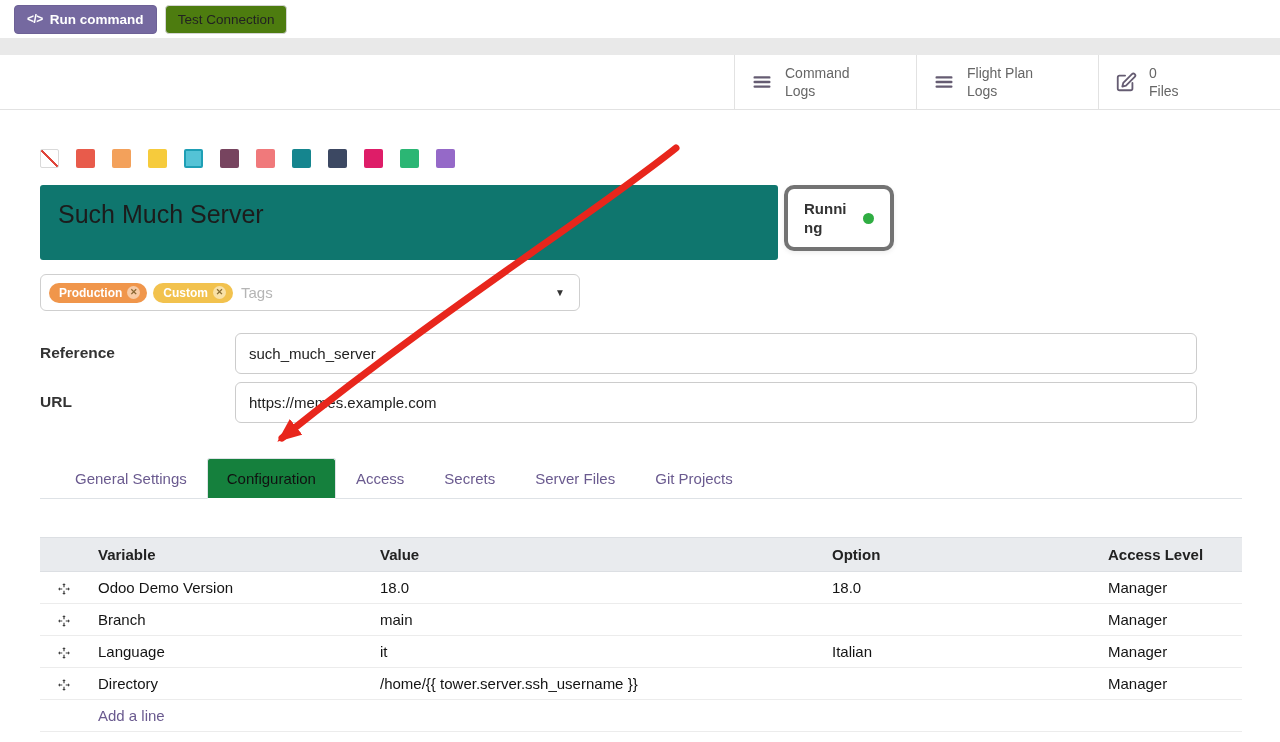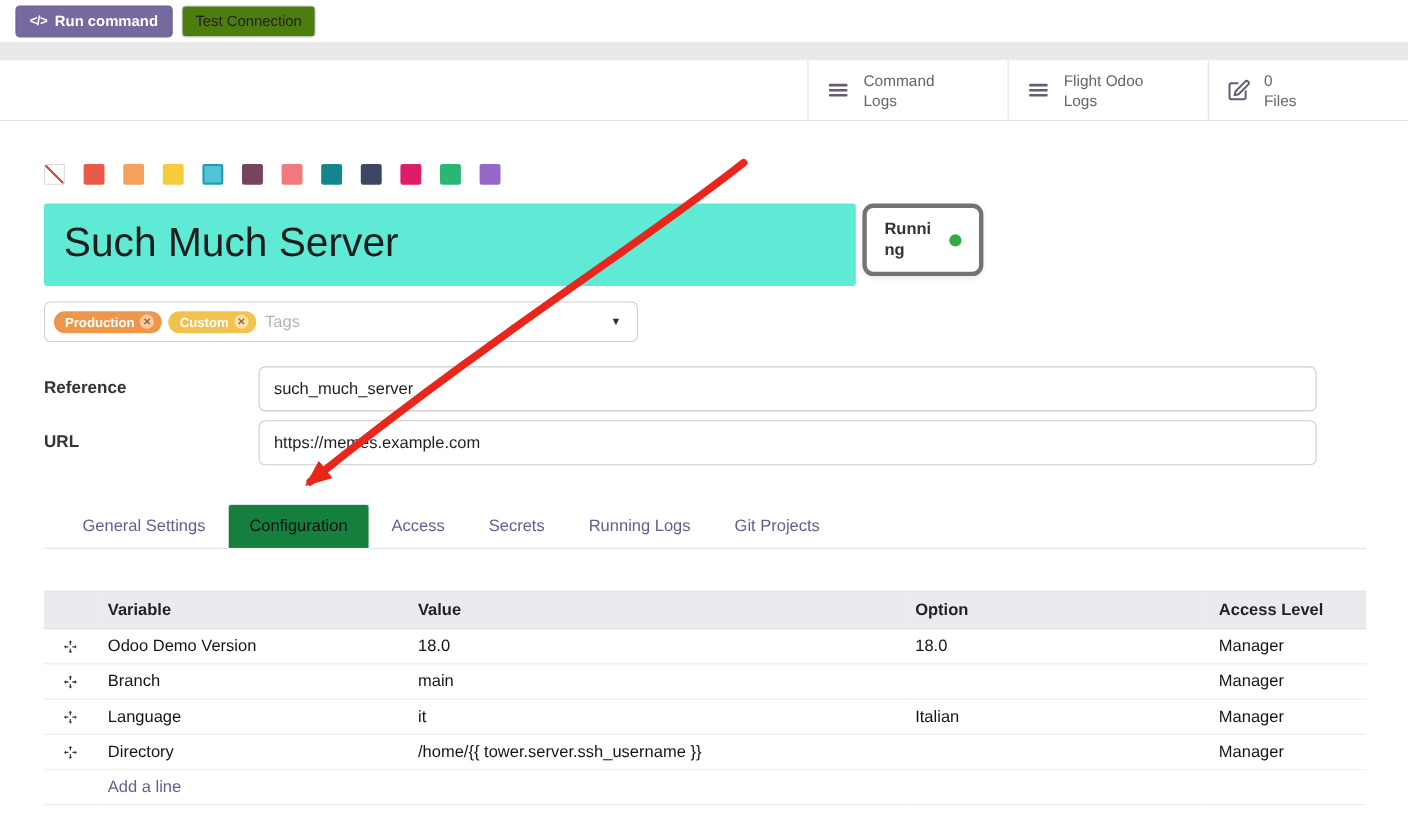--- a/index.html
+++ b/index.html
@@ -22,22 +22,22 @@
   .stat-icon{color:#655C72;display:flex;flex:0 0 auto;}
   .stat-label{display:flex;flex-direction:column;line-height:1.3;}
   
   .sheet{padding:0 38px 0 40px;}
   .palette{display:flex;gap:17px;margin-top:39px;}
   .swatch{width:19px;height:19px;border-radius:2px;cursor:pointer;box-sizing:border-box;display:inline-block;}
   .swatch.none{background:#fff;border:1px solid #d9d9d9;
     background-image:linear-gradient(to top right, transparent 45%, #e0443a 45%, #e0443a 55%, transparent 55%);}
   .swatch.selected{border:2px solid #1e9fb5;}
   .title-row{display:flex;align-items:flex-start;margin-top:17px;}
-  .title-box{width:738px;box-sizing:border-box;background:#5eead4;border-radius:3px;padding:15px 18px;
-             font-size:37px;color:#1c1c1c;min-height:75px;cursor:text;}
+  .title-box{width:738px;box-sizing:border-box;background:#0f766e;border-radius:3px;padding:15px 18px;
+             font-size:25px;color:#1c1c1c;min-height:75px;cursor:text;}
   .status-card{margin-left:6px;background:#fff;border:4px solid #737373;border-radius:10px;
                box-shadow:0 2px 5px rgba(0,0,0,0.07);padding:10px 16px;display:flex;align-items:center;gap:12px;
                height:66px;box-sizing:border-box;}
   .status-text{font-weight:700;font-size:15px;color:#333;width:47px;word-break:break-all;line-height:1.3;}
   .status-dot{width:11px;height:11px;border-radius:50%;flex:0 0 auto;}
   .tags-box{margin-top:14px;width:540px;box-sizing:border-box;border:1px solid #cfcfcf;border-radius:6px;
             height:37px;display:flex;align-items:center;gap:6px;padding:0 14px 0 8px;cursor:text;}
   .tags-list{display:inline-flex;gap:6px;align-items:flex-start;}
   .tag{display:inline-flex;align-items:center;gap:5px;border-radius:10px;padding:3px 7px 3px 10px;
        font-size:12px;font-weight:700;color:#fff;}
@@ -90,21 +90,21 @@
       <span>Logs</span>
     </span>
   </div>
   <div class="stat-btn">
     <span class="stat-icon">
       <svg width="22" height="22" viewBox="0 0 24 24" fill="none" stroke="currentColor" stroke-width="2.6" stroke-linecap="round">
           <path d="M4 7h16M4 12h16M4 17h16"></path>
         </svg>
     </span>
     <span class="stat-label">
-      <span>Flight Odoo</span>
+      <span>Flight Plan</span>
       <span>Logs</span>
     </span>
   </div>
   <div class="stat-btn">
     <span class="stat-icon">
       <svg width="22" height="22" viewBox="0 0 24 24" fill="none" stroke="currentColor" stroke-width="2" stroke-linecap="round" stroke-linejoin="round">
           <path d="M11 5H5a2 2 0 0 0-2 2v12a2 2 0 0 0 2 2h12a2 2 0 0 0 2-2v-6"></path>
           <path d="M18.5 3.5a2.1 2.1 0 0 1 3 3L12 16l-4 1 1-4 9.5-9.5z"></path>
         </svg>
     </span>
@@ -163,21 +163,21 @@
       <label class="field-label">URL</label>
       <input class="field-input" value="https://memes.example.com" style="">
     </div>
   </div>
 
   <div class="tabs">
       <span class="tab">General Settings</span>
       <span class="tab active">Configuration</span>
       <span class="tab">Access</span>
       <span class="tab">Secrets</span>
-      <span class="tab">Running Logs</span>
+      <span class="tab">Server Files</span>
       <span class="tab">Git Projects</span>
     </div>
 
   <table class="config-table">
     <colgroup>
       <col style="width:48px">
         <col style="width:282px">
         <col style="width:452px">
         <col style="width:276px">
         <col>

